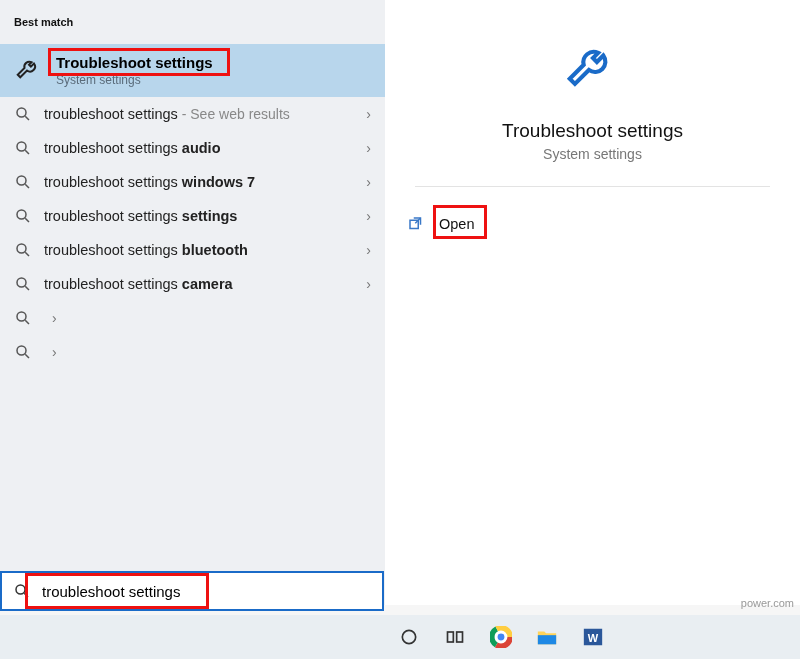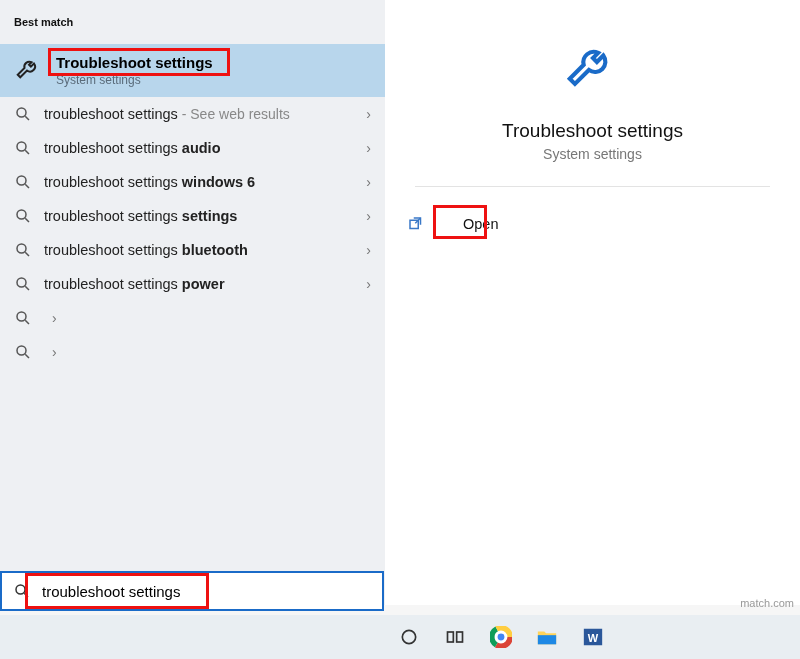--- a/index.html
+++ b/index.html
@@ -19,21 +19,21 @@
     .web-item .mag { width: 18px; height: 18px; margin-right: 12px; flex-shrink: 0; }
     .web-item .label { flex: 1; }
     .web-item .label b { font-weight: 600; }
     .web-item .hint { color: #888; font-size: 14px; }
     .web-item .chev { color: #777; font-size: 14px; margin-left: 8px; }
     .preview-center { text-align: center; }
     .preview-icon { margin: 0 auto 14px; }
     .preview-title { font-size: 19px; font-weight: 400; color: #111; }
     .preview-sub { font-size: 14px; color: #777; margin-top: 4px; }
     .preview-divider { border: none; border-top: 1px solid #e3e3e3; margin: 24px 30px; }
-    .open-row { display: flex; align-items: center; padding: 4px 22px; font-size: 14.5px; color: #111; position: relative; gap: 24px; }
+    .open-row { display: flex; align-items: center; padding: 4px 22px; font-size: 14.5px; color: #111; position: relative; }
     .open-ic { width: 18px; height: 18px; margin-right: 14px; color: #3a78c7; }
     .red-box-open { position: absolute; border: 3px solid #e11; left: 48px; top: -6px; width: 54px; height: 34px; }
     .search-bar { position: absolute; left: 0; bottom: 48px; width: 384px; height: 40px; border: 2px solid #1a6bc8; background: #fff; display: flex; align-items: center; }
     .search-bar .mag { width: 18px; height: 18px; margin: 0 11px; }
     .search-bar input { border: none; outline: none; font-size: 15px; flex: 1; background: transparent; }
     .red-box-search { position: absolute; border: 3px solid #e11; left: 25px; bottom: 50px; width: 184px; height: 36px; }
     .taskbar { position: absolute; left: 0; right: 0; bottom: 0; height: 44px; background: #e9eef2; display: flex; align-items: center; padding-left: 398px; gap: 24px; }
     .tb-ic { width: 22px; height: 22px; display: inline-flex; align-items: center; justify-content: center; }
     .watermark { position: absolute; right: 6px; bottom: 50px; font-size: 11px; color: #999; }
   </style>
@@ -68,21 +68,21 @@
             <path d="M20 20l-5-5"></path>
           </svg>
     <span class="label">troubleshoot settings <b>audio</b><span class="hint"></span></span>
     <span class="chev">›</span>
         </div>
         <div class="web-item">
           <svg class="mag" viewBox="0 0 24 24" fill="none" stroke="#555" stroke-width="2">
             <circle cx="10" cy="10" r="6"></circle>
             <path d="M20 20l-5-5"></path>
           </svg>
-    <span class="label">troubleshoot settings <b>windows 6</b><span class="hint"></span></span>
+    <span class="label">troubleshoot settings <b>windows 7</b><span class="hint"></span></span>
     <span class="chev">›</span>
         </div>
         <div class="web-item">
           <svg class="mag" viewBox="0 0 24 24" fill="none" stroke="#555" stroke-width="2">
             <circle cx="10" cy="10" r="6"></circle>
             <path d="M20 20l-5-5"></path>
           </svg>
     <span class="label">troubleshoot settings <b>settings</b><span class="hint"></span></span>
     <span class="chev">›</span>
         </div>
@@ -92,21 +92,21 @@
             <path d="M20 20l-5-5"></path>
           </svg>
     <span class="label">troubleshoot settings <b>bluetooth</b><span class="hint"></span></span>
     <span class="chev">›</span>
         </div>
         <div class="web-item">
           <svg class="mag" viewBox="0 0 24 24" fill="none" stroke="#555" stroke-width="2">
             <circle cx="10" cy="10" r="6"></circle>
             <path d="M20 20l-5-5"></path>
           </svg>
-    <span class="label">troubleshoot settings <b>power</b><span class="hint"></span></span>
+    <span class="label">troubleshoot settings <b>camera</b><span class="hint"></span></span>
     <span class="chev">›</span>
         </div>
         <div class="web-item">
           <svg class="mag" viewBox="0 0 24 24" fill="none" stroke="#555" stroke-width="2">
             <circle cx="10" cy="10" r="6"></circle>
             <path d="M20 20l-5-5"></path>
           </svg>
     <span class="chev">›</span>
         </div>
         <div class="web-item">
@@ -178,13 +178,13 @@
       </svg>
     </span>
   <span class="tb-ic">
       <svg viewBox="0 0 24 24" width="22" height="22">
         <rect x="2" y="3" width="20" height="18" fill="#2b579a"></rect>
         <text x="12" y="17" font-size="12" fill="#fff" text-anchor="middle" font-weight="bold">W</text>
       </svg>
     </span>
 </div>
 
-<div class="watermark">match.com</div>
+<div class="watermark">power.com</div>
 
 </body></html>

